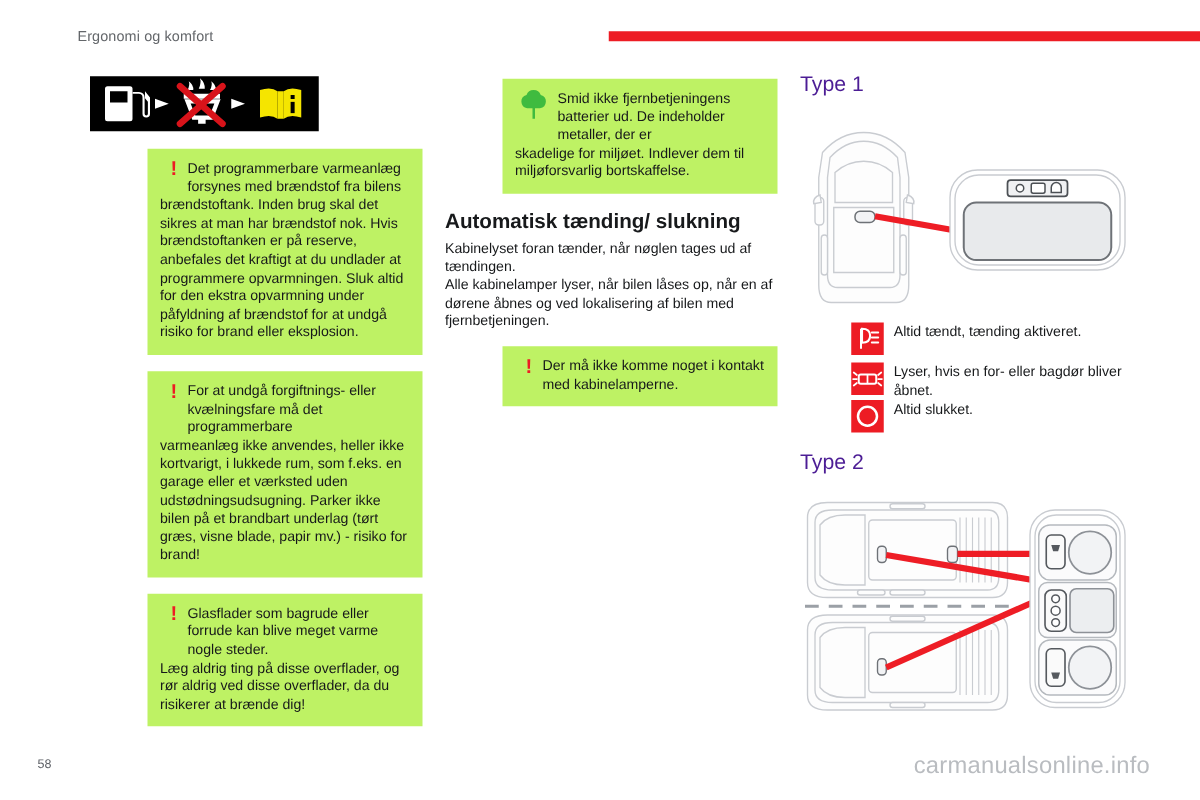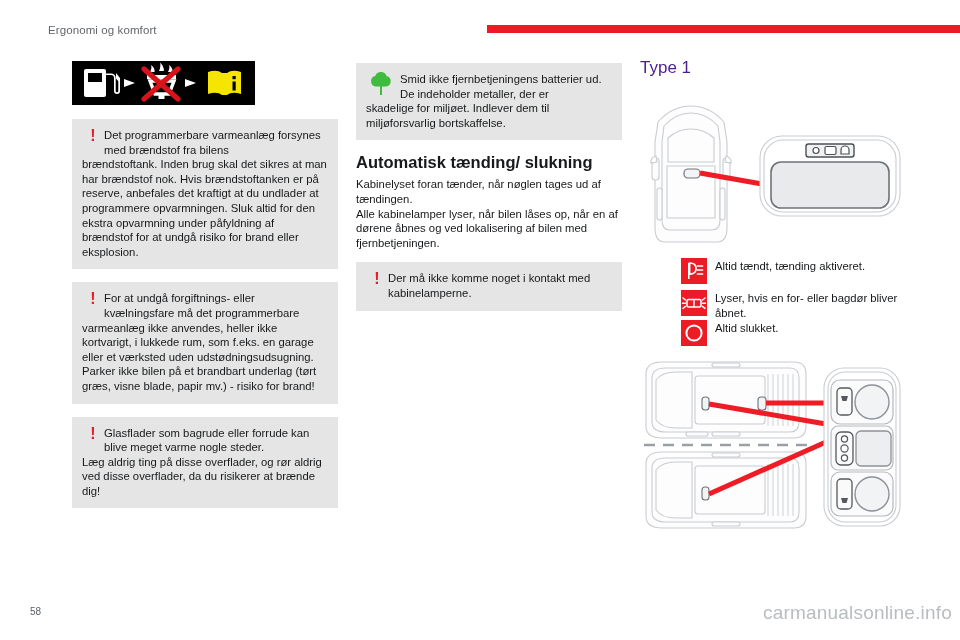--- a/index.html
+++ b/index.html
@@ -7,40 +7,40 @@
     width:960px;height:640px;
     background:#ffffff;
     font-family:"Liberation Sans", sans-serif;
     overflow:hidden;
     position:relative;
   }
   .page{position:relative;width:960px;height:640px;}
 
   
   .hdr-title{
-    position:absolute;left:48px;top:24px;
+    position:absolute;left:62px;top:24px;
     font-size:11.5px;color:#63666a;letter-spacing:.1px;
   }
   .hdr-rule{
     position:absolute;left:487px;top:25px;width:473px;height:8px;
     background:#ed1c24;
   }
 
   
   .col{position:absolute;top:58px;width:266px;}
   .col-1{left:72px;}
   .col-2{left:356px;}
   .col-3{left:640px;}
 
   
   .note{
-    background:#e5e5e5;
+    background:#bef264;
     padding:9px 10px 10px 10px;
     margin-bottom:13px;
-    font-size:11.3px;line-height:14.6px;color:#16181a;
+    font-size:11.3px;line-height:14.6px;color:#16181a;margin-left:46px;
   }
   .note p{margin:0;}
   .note .lead{position:relative;padding-left:22px;}
   .note .lead-inner{display:block;}
   .bang{
     position:absolute;left:4px;top:0px;
     width:14px;text-align:center;
     color:#ed1c24;font-weight:bold;font-size:16px;line-height:15px;
   }
   .leaf{
@@ -79,21 +79,21 @@
     position:relative;margin-right:8px;
   }
   .legend-txt{
     font-size:11.3px;line-height:14.6px;color:#16181a;padding-top:1px;
   }
   .sp6{height:6px;}
 
   
   .illus{position:relative;}
   .wm{
-    position:absolute;right:8px;bottom:16px;
+    position:absolute;right:40px;bottom:16px;
     font-size:19px;color:#b9bcc0;letter-spacing:.2px;
   }
   .pageno{
     position:absolute;left:30px;bottom:23px;
     font-size:10px;color:#5d6066;
   }
 </style>
 </head>
 <body>
 
@@ -275,20 +275,21 @@
       <div class="legend-row">
         <div class="redbox">
           <svg width="26" height="26" viewBox="0 0 26 26">
             <circle cx="13" cy="13" r="7.6" fill="none" stroke="#fff" stroke-width="2"></circle>
           </svg>
         </div>
         <div class="legend-txt">Altid slukket.</div>
       </div>
     </div>
 
+    <div class="h-type" style="margin-top:14px;">Type 2</div>
 
     <div class="illus" style="height:185px;">
       <svg width="266" height="185" viewBox="0 0 266 185">
 
         <g fill="#fdfdfd" stroke="#c9ccd1" stroke-width="1.1">
           <path d="M6 28 q0 -12 16 -12 h132 q12 0 12 12 v52 q0 12 -12 12 h-132 q-16 0 -16 -12 z"></path>
           <path d="M12 32 q0 -10 14 -10 h124 q9 0 9 10 v44 q0 10 -9 10 h-124 q-14 0 -14 -10 z"></path>
           <rect x="55" y="30" width="70" height="48" rx="3"></rect>
           <path d="M16 34 q6 -8 20 -8 h16 v56 h-16 q-14 0 -20 -8 z"></path>
           <g stroke-width="0.9">

